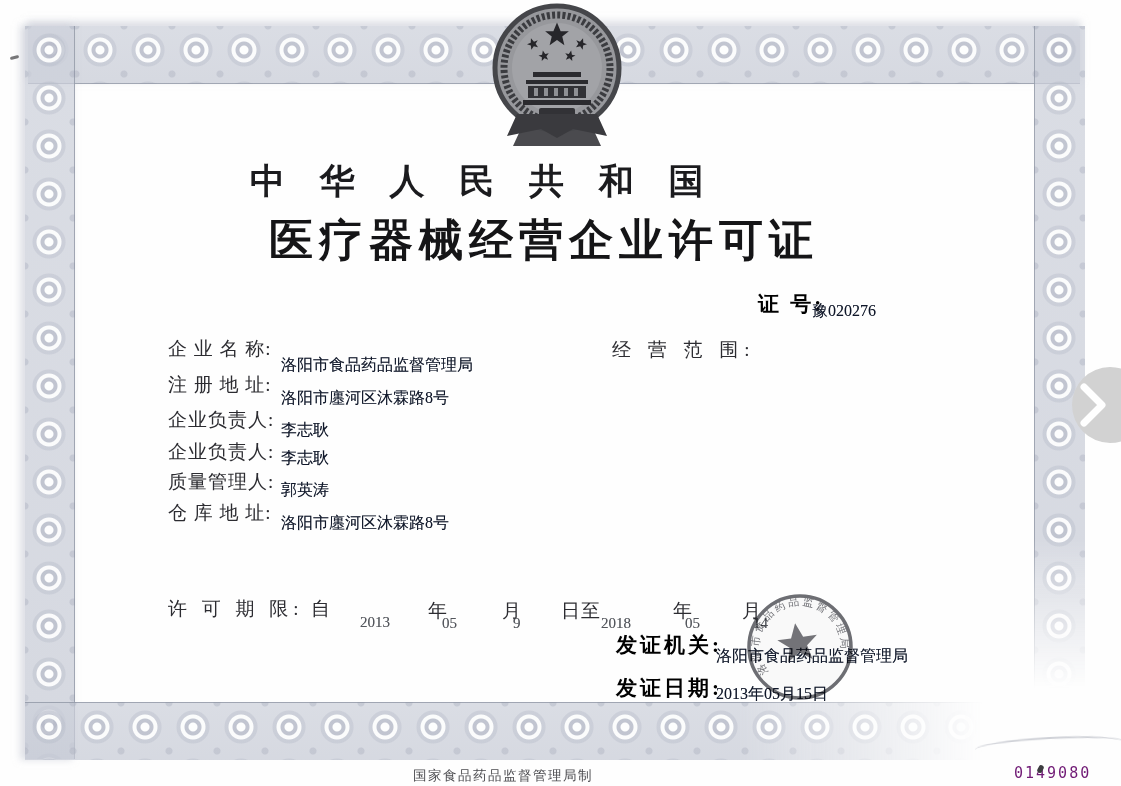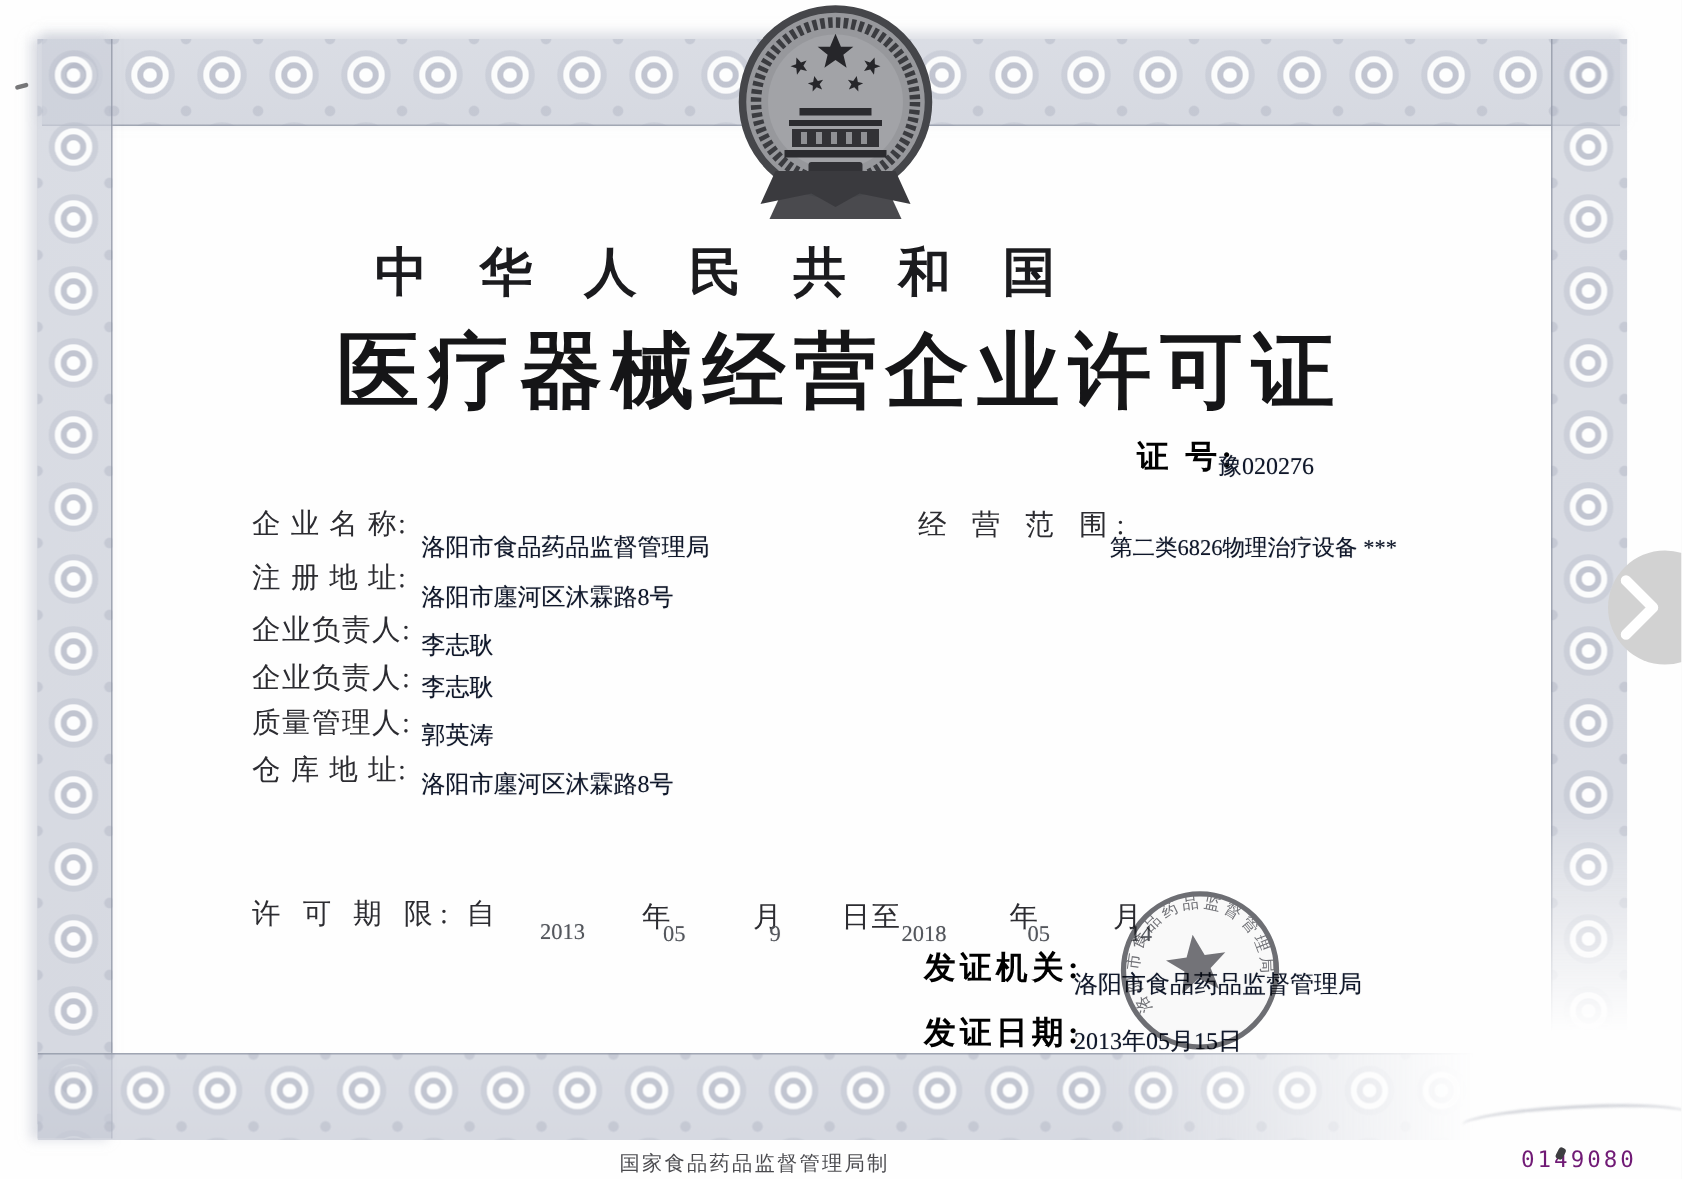--- a/index.html
+++ b/index.html
@@ -23,21 +23,21 @@
   .lace-bottom{left:25px;top:702px;width:988px;height:57px;border-top:1px solid rgba(142,148,163,.75);box-shadow:0 4px 7px 1px rgba(196,200,212,.55);
     -webkit-mask-image:linear-gradient(to right,#000 72%,transparent 97%);mask-image:linear-gradient(to right,#000 72%,transparent 97%);}
 
   
   .emblem{position:absolute;left:487px;top:2px;width:141px;height:146px;}
   .emblem svg{filter:blur(.35px);}
 
   
   .t{position:absolute;white-space:nowrap;color:#2e2e33;}
   .title1{left:250px;top:158px;width:620px;text-align:left;font-size:35px;font-weight:bold;letter-spacing:13px;color:#1b1b1e;}
-  .title2{left:150px;top:211px;width:820px;text-align:center;font-size:55px;font-weight:bold;letter-spacing:6px;color:#151517;}
+  .title2{left:134px;top:211px;width:820px;text-align:center;font-size:44px;font-weight:bold;letter-spacing:6px;color:#151517;}
   .lbl{font-size:19px;font-weight:normal;letter-spacing:1px;color:#2c2c31;}
   .biglbl{font-size:21px;font-weight:bold;letter-spacing:3px;color:#000000;}
   .val{font-size:16px;color:#0f172a;text-shadow:0 0 .6px rgba(70,72,80,.55);}
   .num{font-size:15px;color:#53565c;text-shadow:0 0 .5px rgba(80,84,90,.5);}
 
   
   .flabel{left:168px;}
   .fvalue{left:281px;}
 
   
@@ -112,21 +112,20 @@
   <div class="t lbl flabel" style="top:439px;">企业负责人:</div>
   <div class="t val fvalue" style="top:448px;">李志耿</div>
 
   <div class="t lbl flabel" style="top:469px;">质量管理人:</div>
   <div class="t val fvalue" style="top:480px;">郭英涛</div>
 
   <div class="t lbl flabel" style="top:500px;">仓 库 地 址:</div>
   <div class="t val fvalue" style="top:513px;">洛阳市廛河区沐霖路8号</div>
 
   <div class="t lbl" style="left:612px;top:337px;letter-spacing:6px;">经 营 范 围:</div>
-  <div class="t val" style="left:740px;top:356px;font-size:15px;">第二类6826物理治疗设备 ***</div>
 
   <div class="t lbl" style="left:168px;top:596px;letter-spacing:5px;">许 可 期 限:</div>
   <div class="t lbl" style="left:311px;top:596px;">自</div>
   <div class="t num" style="left:360px;top:614px;">2013</div>
   <div class="t lbl" style="left:428px;top:598px;">年</div>
   <div class="t num" style="left:442px;top:615px;">05</div>
   <div class="t lbl" style="left:502px;top:598px;">月</div>
   <div class="t num" style="left:513px;top:615px;">9</div>
   <div class="t lbl" style="left:561px;top:598px;">日至</div>
   <div class="t num" style="left:601px;top:615px;">2018</div>

